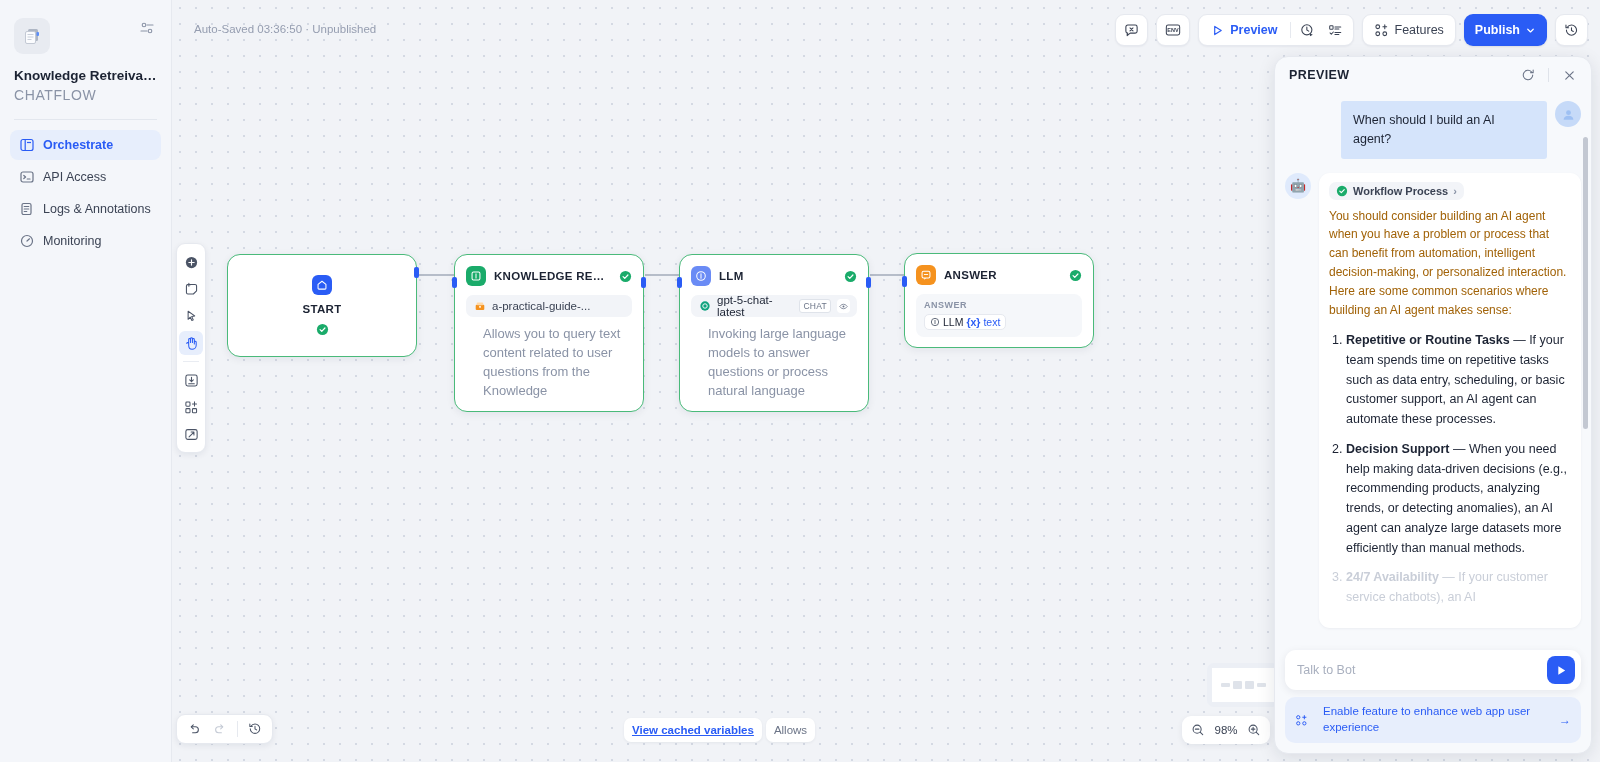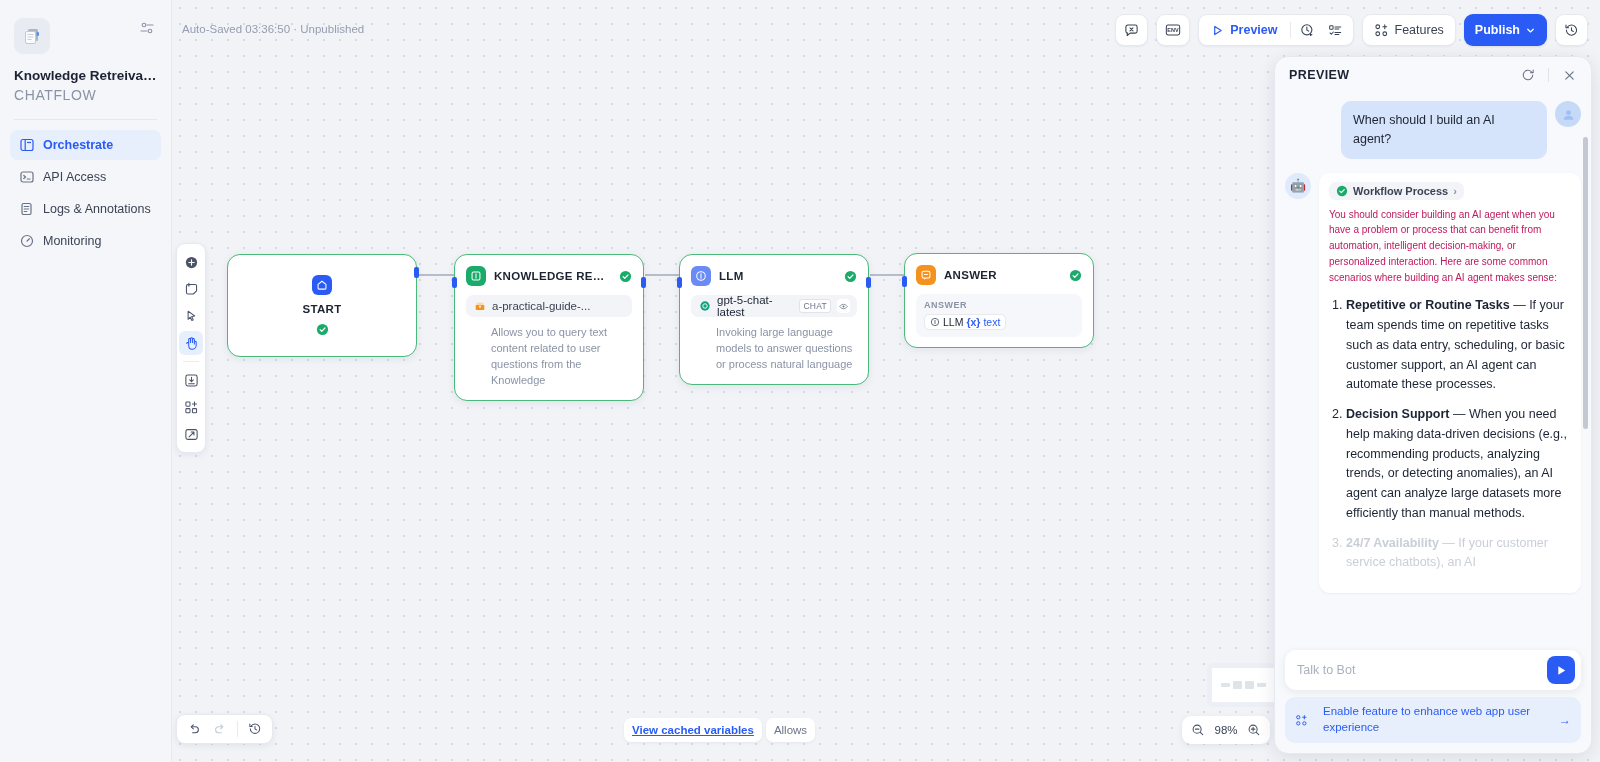--- a/index.html
+++ b/index.html
@@ -44,21 +44,21 @@
 
   
   .canvas {
     position: relative; flex: 1; height: 762px;
     background-color: #f1f3f7;
     background-image: radial-gradient(#d4d9e3 1px, transparent 1px);
     background-size: 16px 16px;
     overflow: hidden;
   }
   .autosave {
-    position: absolute; left: 10px; top: 23px;
+    position: absolute; left: 22px; top: 23px;
     font-size: 11.5px; color: #959db0;
   }
 
   
   .topbar { position: absolute; right: 12px; top: 14px; display: flex; align-items: center; gap: 8px; }
   .tb-btn {
     height: 32px; min-width: 32px; padding: 0 8px;
     background: #fff; border: 1px solid #e6e9ef; border-radius: 9px;
     display: flex; align-items: center; justify-content: center; gap: 6px;
     box-shadow: 0 1px 2px rgba(20,28,50,.05); cursor: pointer;
@@ -101,21 +101,21 @@
   .node-ico { width: 20px; height: 20px; border-radius: 6px; display:flex;align-items:center;justify-content:center;flex:0 0 20px;}
   .node-title { font-size: 11.5px; font-weight: 700; color: #1c2333; letter-spacing: .3px; flex: 1;
                 white-space: nowrap; overflow: hidden; text-overflow: ellipsis;}
   .node-check { width: 13px; height: 13px; flex: 0 0 13px; }
   .node-chip {
     margin: 0 11px 8px 11px; background: #f2f4f8; border-radius: 7px;
     height: 22px; display: flex; align-items: center; gap: 6px; padding: 0 7px;
     font-size: 11.5px; color: #3b4354;
   }
   .chip-ico { width: 13px; height: 13px; border-radius: 3px; display:flex;align-items:center;justify-content:center;flex:0 0 13px;}
-  .node-desc { padding: 0 11px 11px 28px; font-size: 11px; color: #8a93a6; line-height: 1.45; margin-left: 8px; }
+  .node-desc { padding: 0 11px 11px 28px; font-size: 13px; color: #8a93a6; line-height: 1.45; }
   .node-block { margin: 0 11px 10px 11px; background: #f5f7fa; border-radius: 8px; padding: 6px 8px; }
   .nb-label { font-size: 9px; color: #8a93a6; letter-spacing: .5px; font-weight: 600; margin-bottom: 3px; }
   .nb-var { display: inline-flex; align-items: center; gap: 3px; background: #fff; border: 1px solid #e6e9ef;
             border-radius: 5px; padding: 1px 5px; font-size: 10.5px; color: #1c2333; }
   .nb-var .vx { color: #2a5cf5; font-weight: 700; }
   .nb-var .vt { color: #2a5cf5; }
   .port { position: absolute; width: 5px; height: 11px; background: #2a5cf5; border-radius: 2px; top: 22px; }
   .port.l { left: -3px; } .port.r { right: -3px; }
   .edge { position: absolute; height: 1.5px; background: #b6bdc9; }
 
@@ -163,33 +163,33 @@
   .pv-head { height: 36px; display:flex; align-items:center; padding: 0 12px 0 14px; gap: 10px; flex: 0 0 36px;}
   .pv-title { font-size: 12.5px; font-weight: 700; color: #1c2333; letter-spacing: .4px; flex: 1;}
   .pv-hbtn { width: 20px; height: 20px; display:flex;align-items:center;justify-content:center;cursor:pointer; }
   .pv-hdiv { width: 1px; height: 14px; background: #dfe3ea; }
 
   .pv-body { position: relative; flex: 1; overflow: hidden; padding: 8px 10px 0 10px; }
 
   .msg-user { display: flex; justify-content: flex-end; gap: 8px; align-items: flex-start; margin-bottom: 14px; }
   .bubble-user {
     max-width: 206px; background: #d5e4fb; color: #1c2333;
-    border-radius: 10px; padding: 10px 12px; font-size: 12.5px; line-height: 1.5;
+    border-radius: 3px; padding: 10px 12px; font-size: 12.5px; line-height: 1.5;
   }
   .avatar-user { width: 26px; height: 26px; border-radius: 50%; background: #c6daf8; flex: 0 0 26px;
                  display:flex;align-items:center;justify-content:center; }
   .msg-bot { display: flex; gap: 8px; align-items: flex-start; }
   .avatar-bot { width: 26px; height: 26px; border-radius: 50%; background: #dfeafc; flex: 0 0 26px;
                 display:flex;align-items:center;justify-content:center; font-size: 13px; }
   .bubble-bot { flex: 1; background: #fff; border-radius: 11px; padding: 9px 10px 10px 10px;
                 box-shadow: 0 1px 3px rgba(20,28,50,.05); }
   .wf-badge { display:inline-flex; align-items:center; gap: 5px; background: #f2f4f8; border-radius: 7px;
               padding: 3px 7px; font-size: 11px; color: #3b4354; font-weight: 600; margin-bottom: 7px; cursor: pointer;}
   .wf-badge .chev { color: #8a93a6; font-size: 11px; }
-  .bot-text { font-size: 10px; line-height: 1.58; color: #be185d; }
+  .bot-text { font-size: 12px; line-height: 1.58; color: #a16207; }
   .bot-list { margin: 11px 0 0 0; padding-left: 17px; font-size: 12.5px; line-height: 1.58; color: #1c2333; }
   .bot-list li { margin-bottom: 10px; }
   .bot-list b { font-weight: 700; }
   .faded { color: #c9ced8; }
 
   .pv-scrollbar { position: absolute; right: 3px; top: 44px; width: 5px; height: 292px;
                   background: #c3c8d2; border-radius: 3px; }
 
   .pv-foot { position: absolute; left: 0; right: 0; bottom: 0; padding: 0 10px 10px 10px; }
   .input-wrap {

